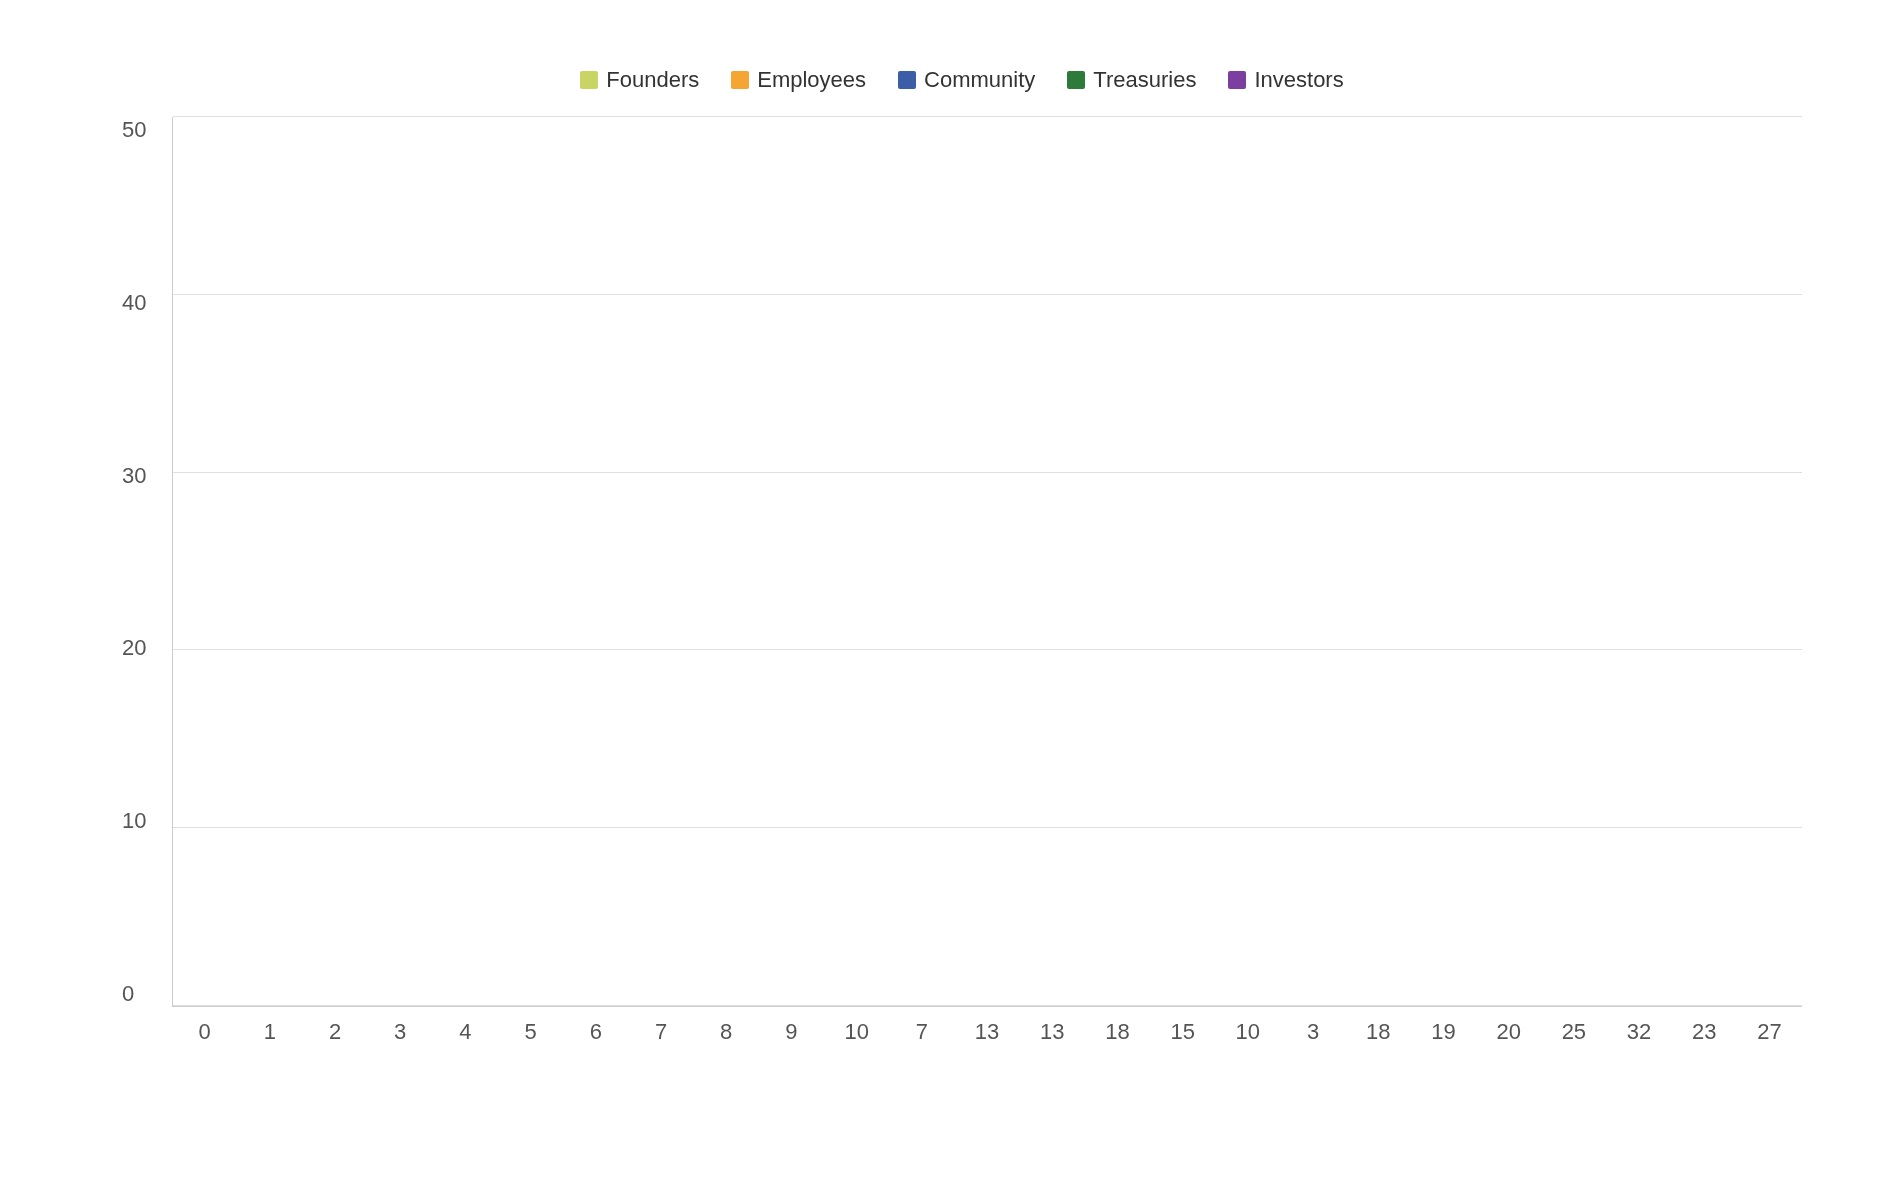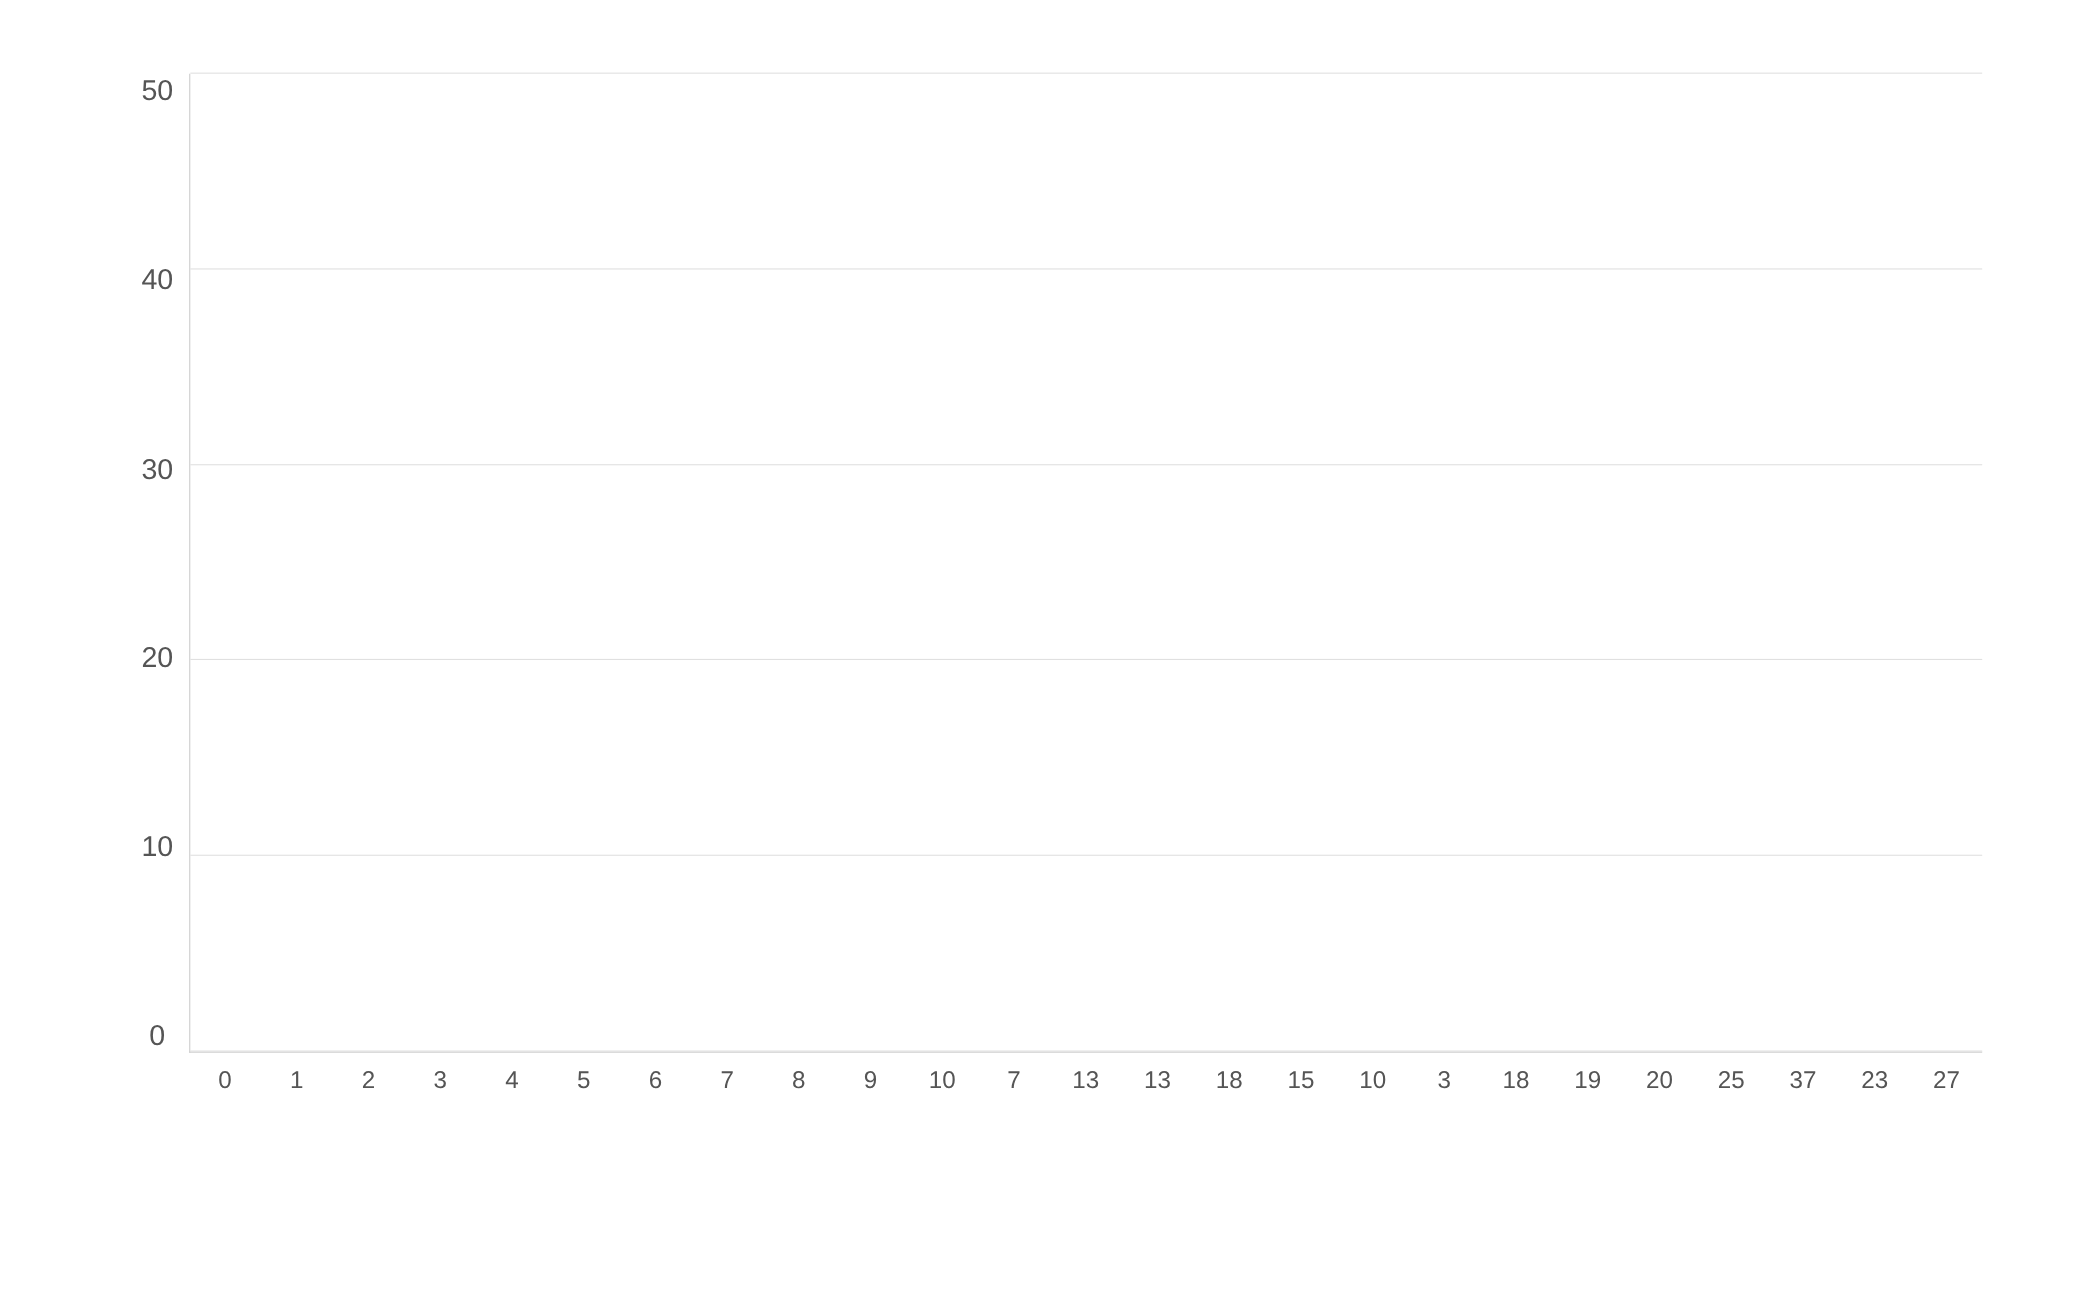--- a/index.html
+++ b/index.html
@@ -47,23 +47,23 @@
       position: absolute;
       left: 0;
       top: 0;
       bottom: 50px;
       width: 50px;
       display: flex;
       flex-direction: column-reverse;
       justify-content: space-between;
     }
     .y-label {
-      font-size: 26px;
+      font-size: 22px;
       color: #555;
-      text-align: center;
+      text-align: left;
       padding-right: 8px;
     }
     .plot-area {
       position: absolute;
       left: 50px;
       right: 0;
       top: 0;
       bottom: 50px;
       border-left: 1px solid #ccc;
       border-bottom: 1px solid #ccc;
@@ -113,20 +113,42 @@
       text-align: center;
       font-size: 22px;
       color: #555;
     }
   </style>
 </head>
 <body>
 
 <div class="chart-container">
 
+  <div class="legend">
+  <div class="legend-item">
+        <div class="legend-dot" style="background: rgb(200, 212, 100);"></div>
+        <span>Founders</span>
+      </div>
+      <div class="legend-item">
+        <div class="legend-dot" style="background: rgb(245, 166, 50);"></div>
+        <span>Employees</span>
+      </div>
+      <div class="legend-item">
+        <div class="legend-dot" style="background: rgb(59, 94, 166);"></div>
+        <span>Community</span>
+      </div>
+      <div class="legend-item">
+        <div class="legend-dot" style="background: rgb(45, 122, 58);"></div>
+        <span>Treasuries</span>
+      </div>
+      <div class="legend-item">
+        <div class="legend-dot" style="background: rgb(123, 63, 160);"></div>
+        <span>Investors</span>
+      </div>
+    </div>
 
   <div class="chart-area">
 
     <div class="y-axis">
         <div class="y-label">0</div>
         <div class="y-label">10</div>
         <div class="y-label">20</div>
         <div class="y-label">30</div>
         <div class="y-label">40</div>
         <div class="y-label">50</div>
@@ -336,18 +358,18 @@
         <div class="x-label">13</div>
         <div class="x-label">13</div>
         <div class="x-label">18</div>
         <div class="x-label">15</div>
         <div class="x-label">10</div>
         <div class="x-label">3</div>
         <div class="x-label">18</div>
         <div class="x-label">19</div>
         <div class="x-label">20</div>
         <div class="x-label">25</div>
-        <div class="x-label">37</div>
+        <div class="x-label">32</div>
         <div class="x-label">23</div>
         <div class="x-label">27</div>
       </div>
   </div>
 </div>
 
 </body></html>

